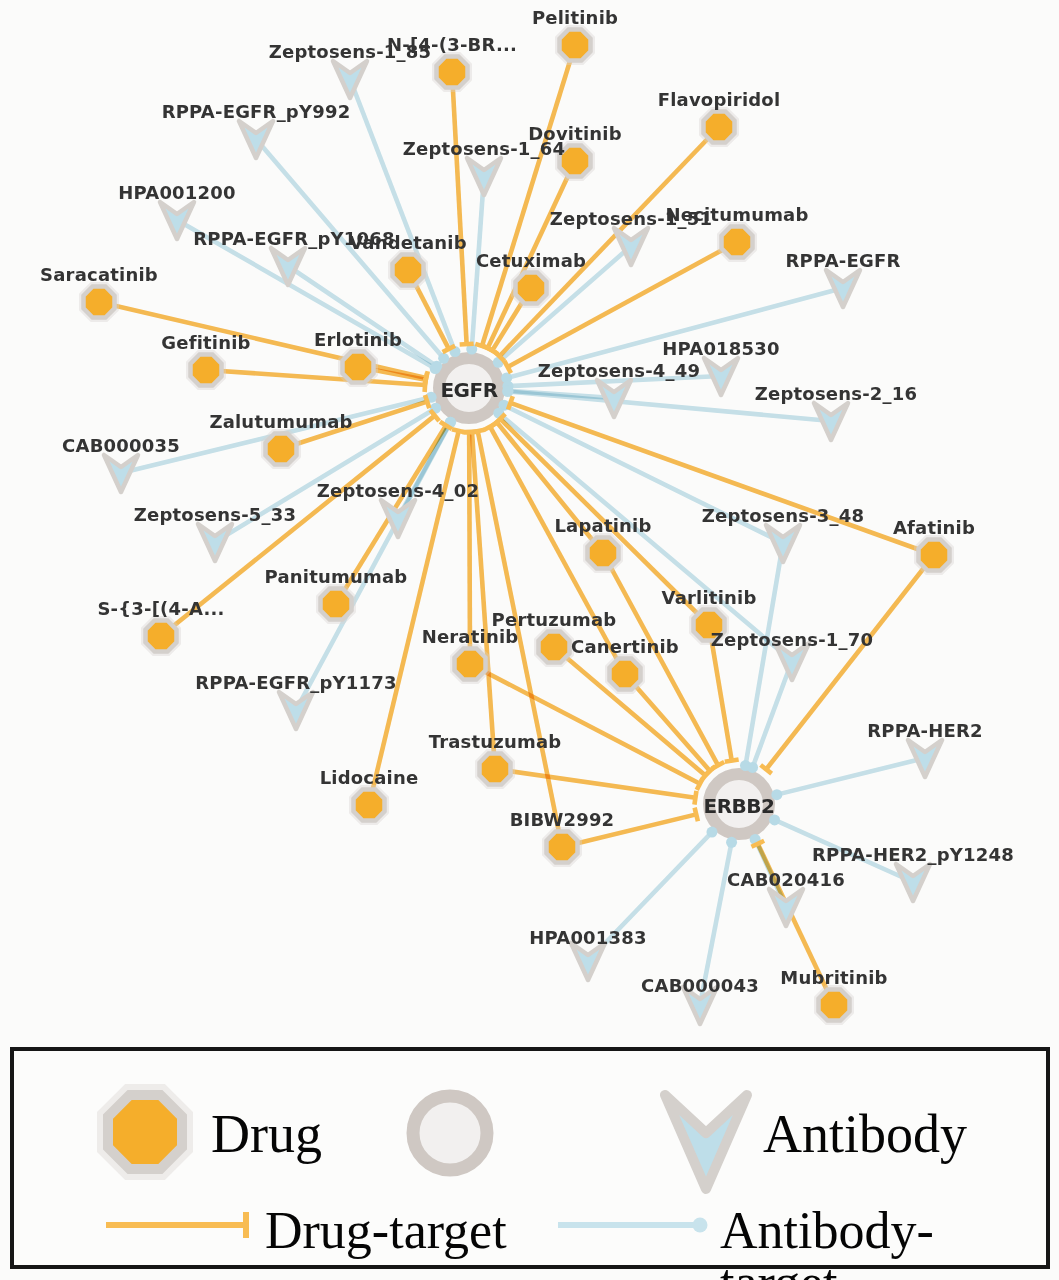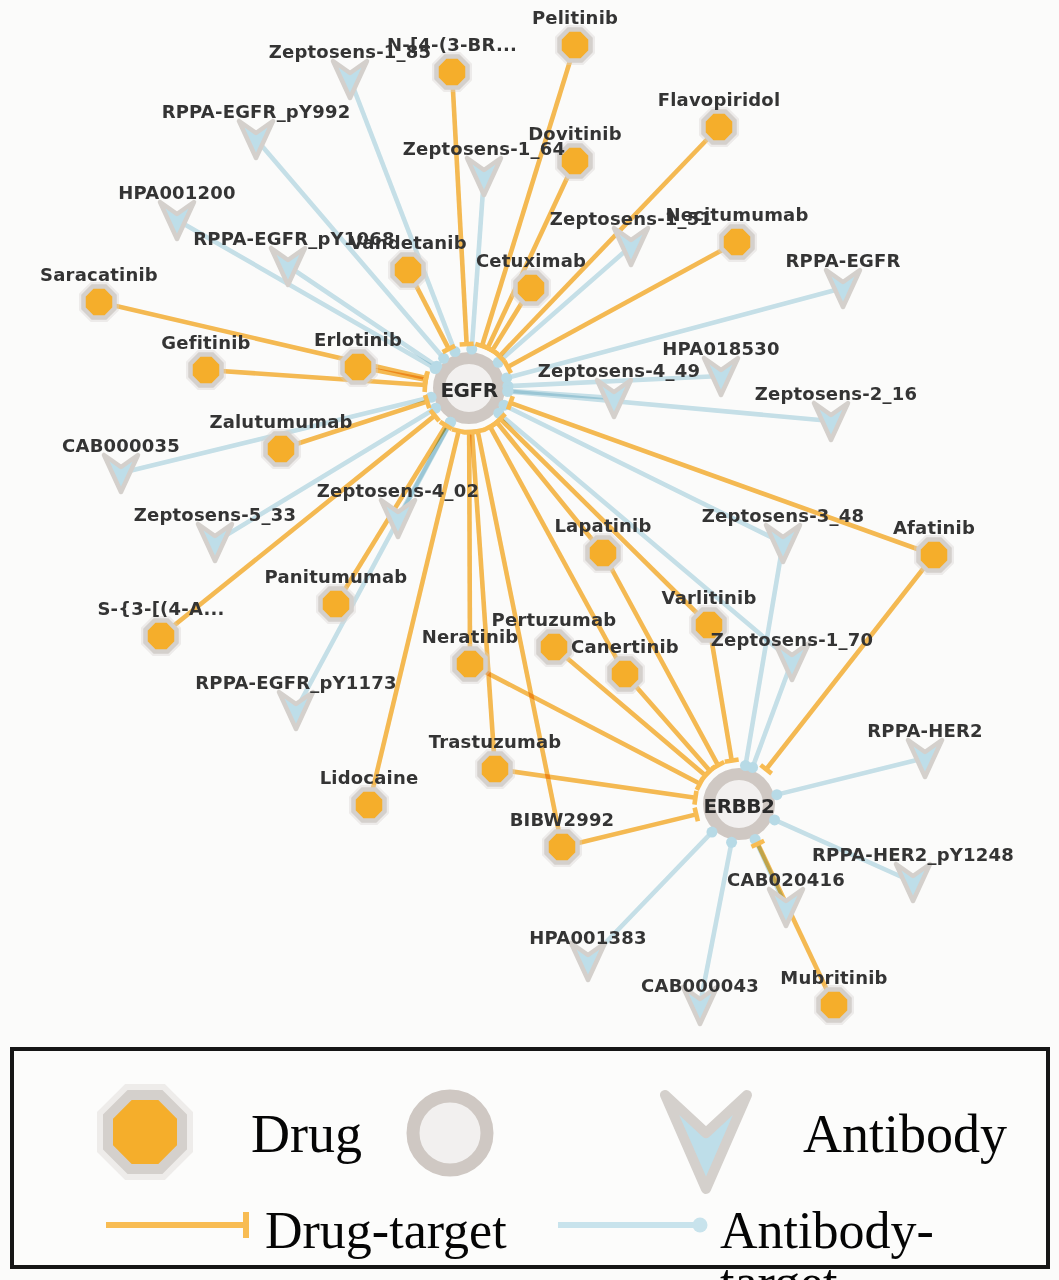--- a/index.html
+++ b/index.html
@@ -10,21 +10,21 @@
   .edge{mix-blend-mode:multiply;}
   text.node-label{font-family:"DejaVu Sans","Liberation Sans",sans-serif;
       font-weight:bold;font-size:18px;fill:#343434;letter-spacing:0.2px;}
   text.gene-label{font-family:"DejaVu Sans","Liberation Sans",sans-serif;
       font-weight:bold;font-size:20px;fill:#2b2b2b;letter-spacing:-0.5px;}
   #legend-title{position:absolute;left:16px;top:1049px;color:#000;
       font-family:"Liberation Serif","DejaVu Serif",serif;font-weight:bold;font-size:40px;line-height:1;margin-top:14px;}
   #legend-box{position:absolute;left:10px;top:1047px;width:1032px;height:214px;
       border:4px solid #161616;background:#fcfcfb;}
   .lg-item-label{position:absolute;color:#050505;
-      font-family:"Liberation Serif","DejaVu Serif",serif;font-size:54px;line-height:1;margin-left:40px;}
+      font-family:"Liberation Serif","DejaVu Serif",serif;font-size:54px;line-height:1;}
   .lg-edge-label{position:absolute;color:#050505;
       font-family:"Liberation Serif","DejaVu Serif",serif;font-size:52px;line-height:1;}
   .lg-marker{position:absolute;}
 </style>
 </head>
 <body>
 
 <div id="figure">
   <svg id="graph" width="1059" height="1280" viewBox="0 0 1059 1280">
       <g>

